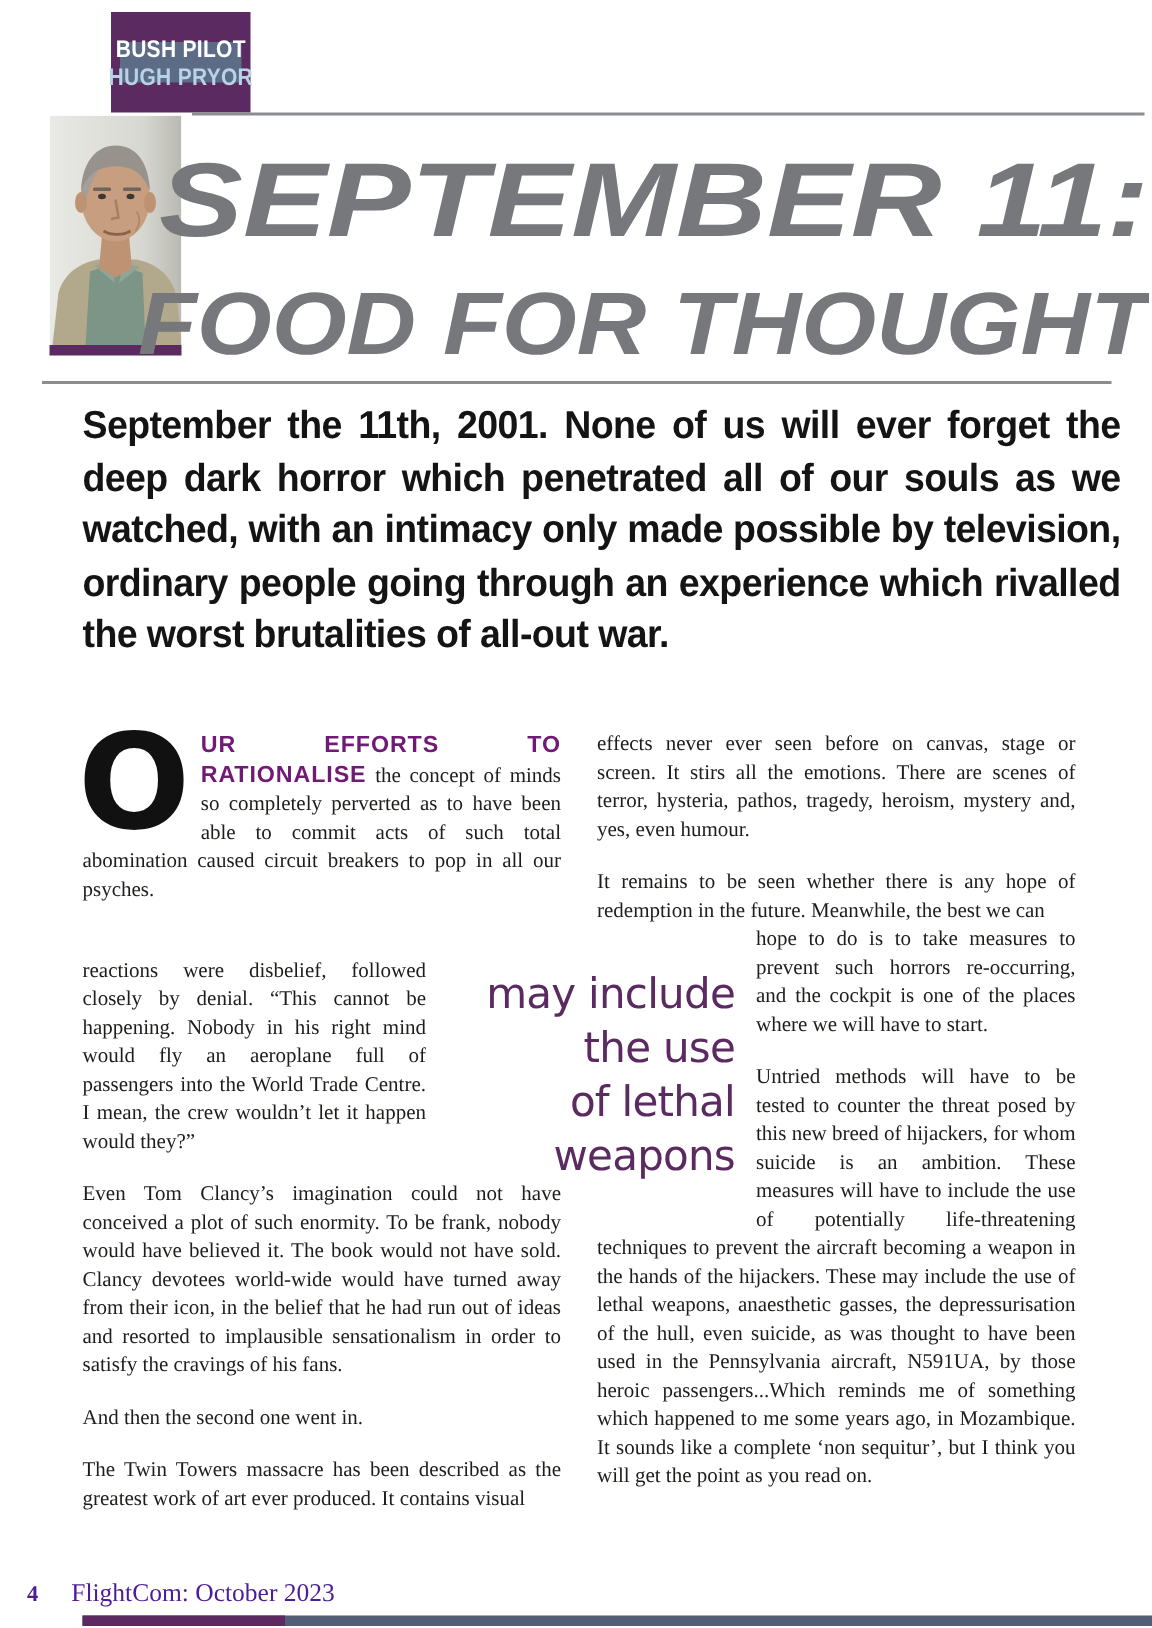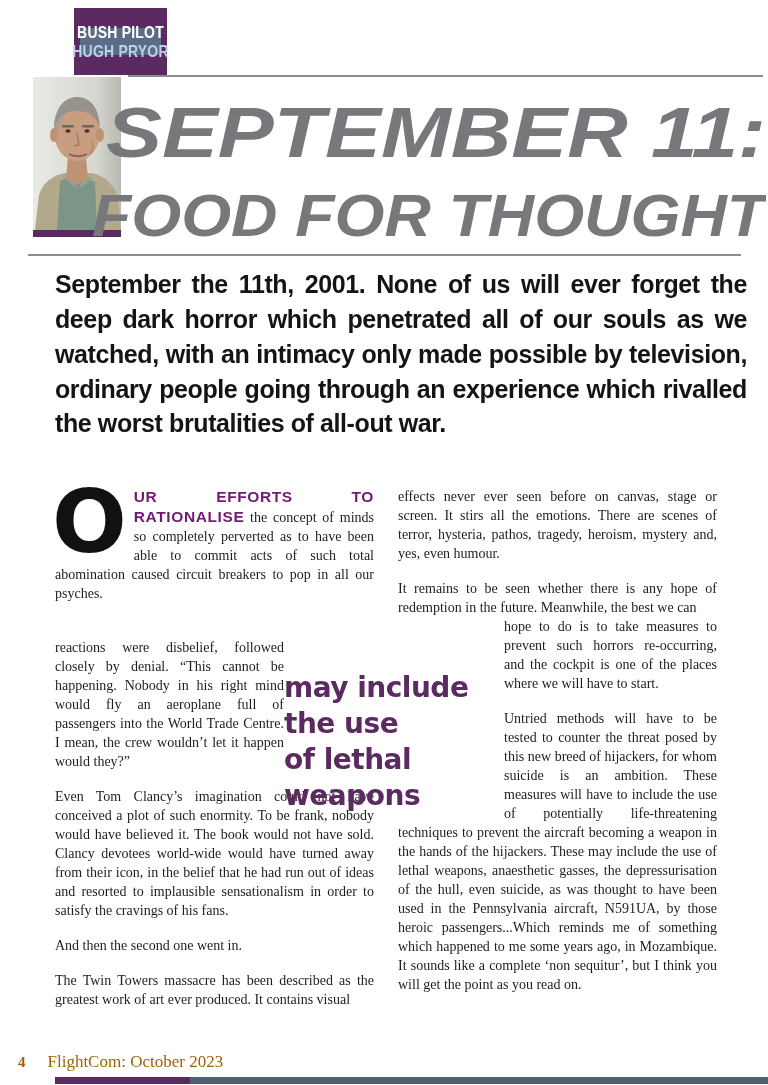--- a/index.html
+++ b/index.html
@@ -60,27 +60,27 @@
   }
   .leadin{
     font-family:"Liberation Sans",sans-serif;font-weight:bold;
     font-size:15.5px;letter-spacing:.6px;color:#701a75;
   }
   .wrapR{float:right;width:90px;height:135px;}
   .wrapL{float:left;width:106px;height:80px;}
   .wrapL3{float:left;width:106px;height:96px;}
   
   .pullquote{
-    position:absolute;left:284px;top:670px;width:206px;
-    font-family:"DejaVu Sans","Liberation Sans",sans-serif;font-weight:bold;
-    font-size:28px;line-height:36px;color:#5b2a61;text-align:left;
+    position:absolute;left:284px;top:645px;width:206px;
+    font-family:"DejaVu Sans","Liberation Sans",sans-serif;font-weight:normal;
+    font-size:28px;line-height:36px;color:#5b2a61;text-align:right;
     letter-spacing:-.5px;
   }
   
-  .footer{position:absolute;left:18px;top:1052px;font-size:17px;color:#a16207;}
+  .footer{position:absolute;left:18px;top:1052px;font-size:17px;color:#4c1d95;}
   .footer .pageno{font-weight:bold;font-size:15px;}
   .footer .pub{margin-left:22px;}
   .bottom-bar{position:absolute;left:55px;right:0;top:1077px;height:7px;background:#515e74;}
   .bottom-bar .purple-seg{position:absolute;left:0;top:0;width:135px;height:7px;background:#5b2a61;}
 </style>
 </head>
 <body>
 
 <div class="page">
 

